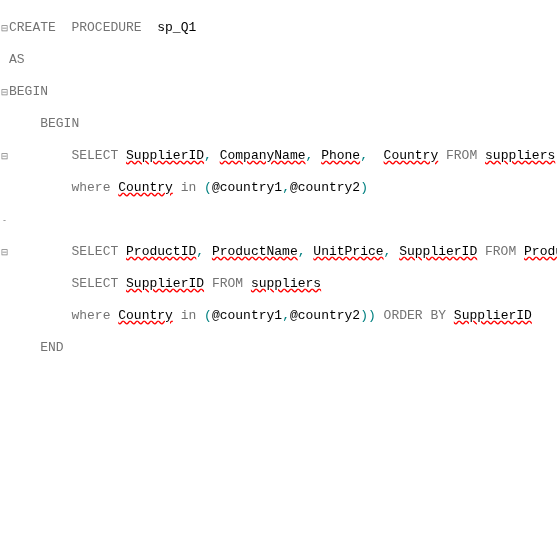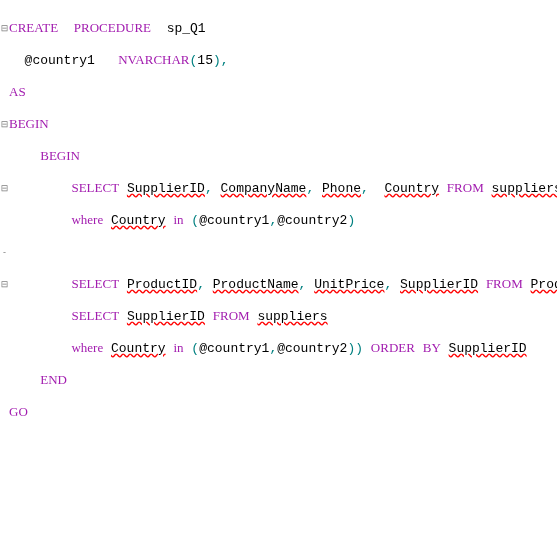--- a/index.html
+++ b/index.html
@@ -23,46 +23,44 @@
     color: #808080;
     font-size: 9px;
     vertical-align: top;
     font-family: Arial, sans-serif;
     user-select: none;
   }
   .line {
     display: block;
     height: 16px;
   }
-  .kw { color: #a21caf; font-family: Liberation Serif, serif; }
+  .kw { color: #737373; }
   .func { color: #008080; }
   .txt { color: #000000; text-align: right; }
   .wavy {
     text-decoration: underline;
     text-decoration-style: wavy;
     text-decoration-color: #ff0000;
   }
 </style>
 </head>
 <body>
 
 <div class="code">
 <span class="line"><span class="gutter">⊟</span><span class="kw">CREATE</span>  <span class="kw">PROCEDURE</span>  <span class="txt">sp_Q1</span></span>
-<span class="line"><span class="gutter"> </span>  <span class="txt">@country1</span>   <span class="kw">NVARCHAR</span><span class="func">(</span><span class="txt">15</span><span class="func">)</span><span class="func">,</span></span>
 <span class="line"><span class="gutter"> </span><span class="kw">AS</span></span>
 <span class="line"><span class="gutter">⊟</span><span class="kw">BEGIN</span></span>
 <span class="line"><span class="gutter"> </span>    <span class="kw">BEGIN</span></span>
 <span class="line"><span class="gutter">⊟</span>        <span class="kw">SELECT</span> <span class="txt wavy">SupplierID</span><span class="func">,</span> <span class="txt wavy">CompanyName</span><span class="func">,</span> <span class="txt wavy">Phone</span><span class="func">,</span>  <span class="txt wavy">Country</span> <span class="kw">FROM</span> <span class="txt wavy">suppliers</span></span>
 <span class="line"><span class="gutter"> </span>        <span class="kw">where</span> <span class="txt wavy">Country</span> <span class="kw">in</span> <span class="func">(</span><span class="txt">@country1</span><span class="func">,</span><span class="txt">@country2</span><span class="func">)</span></span>
 <span class="line"><span class="gutter">-</span></span>
 <span class="line"><span class="gutter">⊟</span>        <span class="kw">SELECT</span> <span class="txt wavy">ProductID</span><span class="func">,</span> <span class="txt wavy">ProductName</span><span class="func">,</span> <span class="txt wavy">UnitPrice</span><span class="func">,</span> <span class="txt wavy">SupplierID</span> <span class="kw">FROM</span> <span class="txt wavy">Products</span></span>
 <span class="line"><span class="gutter"> </span>        <span class="kw">SELECT</span> <span class="txt wavy">SupplierID</span> <span class="kw">FROM</span> <span class="txt wavy">suppliers</span></span>
 <span class="line"><span class="gutter"> </span>        <span class="kw">where</span> <span class="txt wavy">Country</span> <span class="kw">in</span> <span class="func">(</span><span class="txt">@country1</span><span class="func">,</span><span class="txt">@country2</span><span class="func">))</span> <span class="kw">ORDER</span> <span class="kw">BY</span> <span class="txt wavy">SupplierID</span></span>
 <span class="line"><span class="gutter"> </span>    <span class="kw">END</span></span>
-<span class="line"><span class="gutter"> </span><span class="kw">GO</span></span>
 <span class="line"><span class="gutter"> </span></span>
 
 
 
 
 
 
 
 
 

